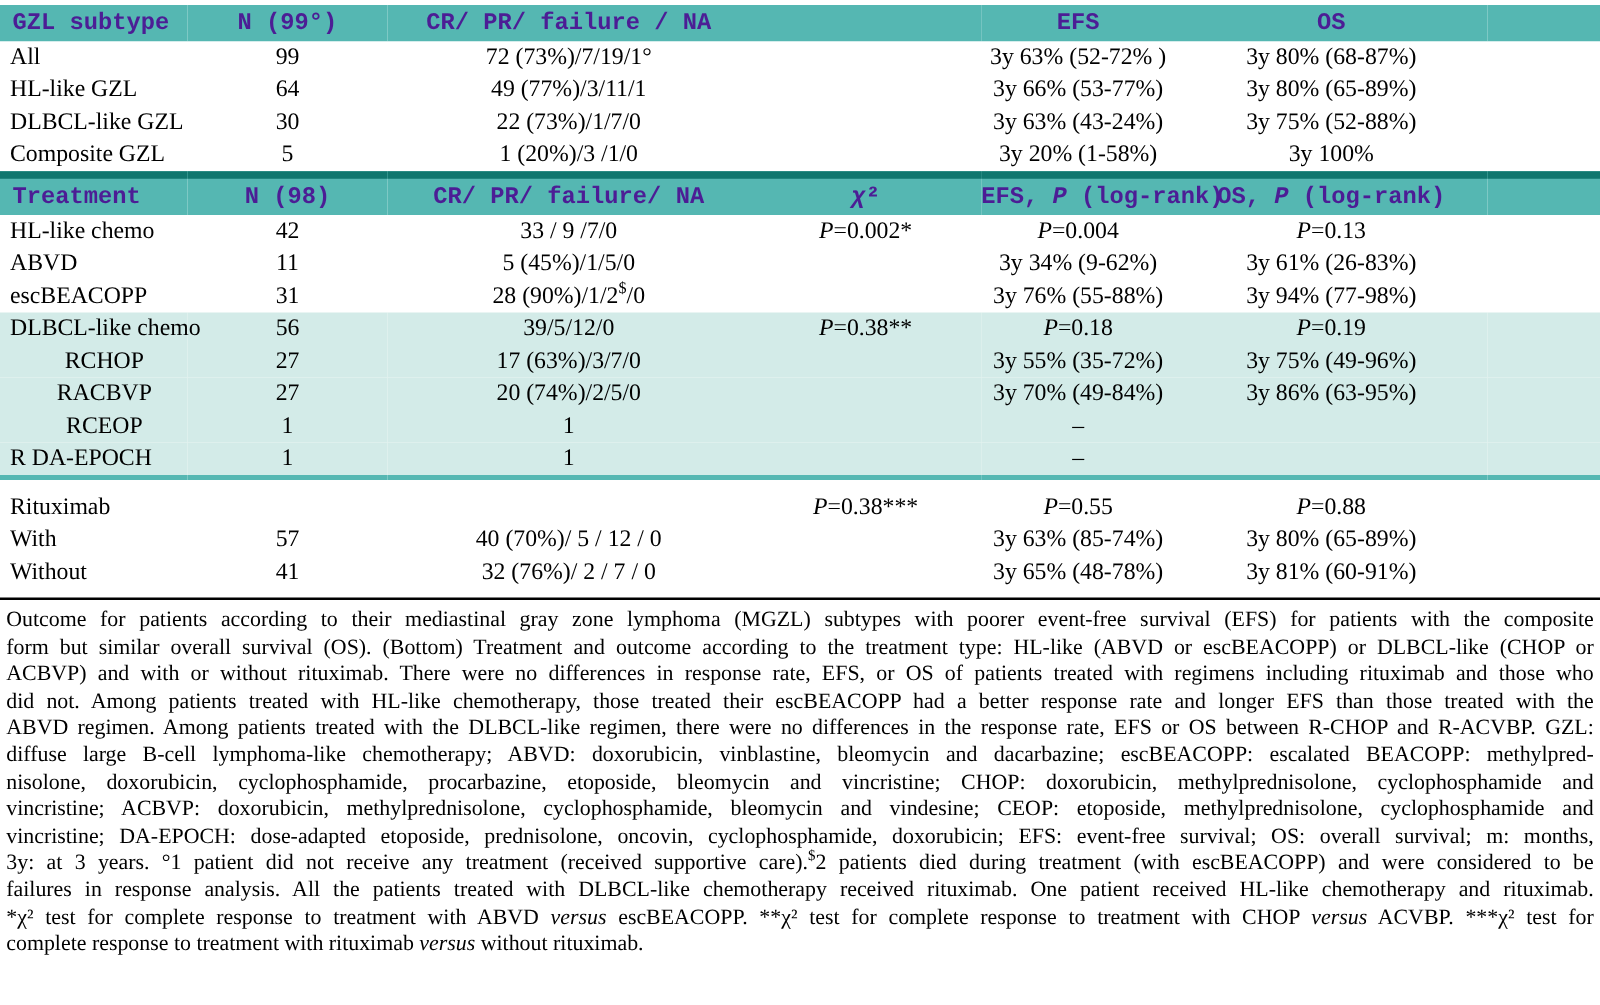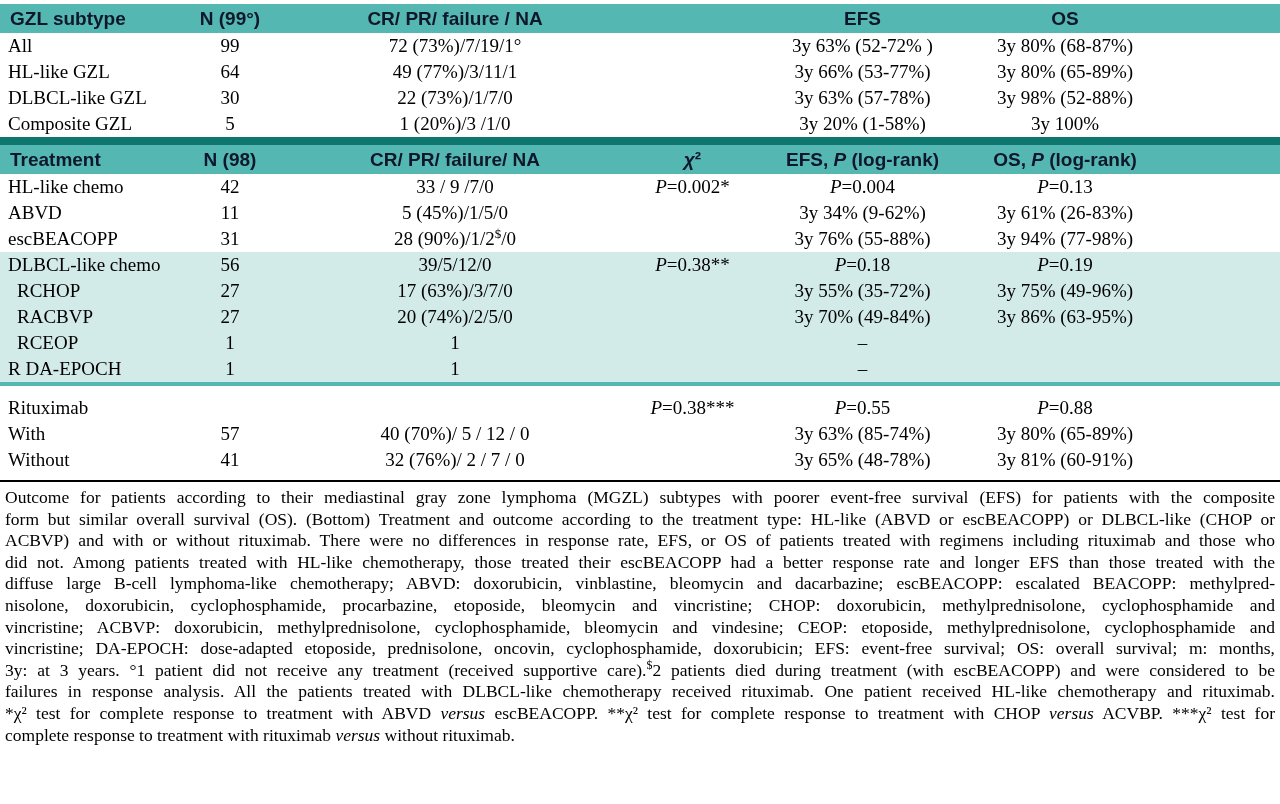--- a/index.html
+++ b/index.html
@@ -12,30 +12,30 @@
     border-collapse:separate;border-spacing:0;table-layout:fixed;
     width:1280px;margin-top:4px;
   }
   td{
     font-size:19px;line-height:26px;padding:0;white-space:nowrap;
     vertical-align:middle;
   }
   .c0{text-align:left;padding-left:8px;}
   .c1,.c2,.c3,.c4,.c5,.c6{text-align:center;}
   tr.band td{
-    background:var(--band);color:#0f172a;
-    font-family:Liberation Sans, sans-serif;font-weight:bold;
+    background:var(--band);color:#4c1d95;
+    font-family:Liberation Mono, monospace;font-weight:bold;
     font-size:19px;height:29px;line-height:29px;letter-spacing:0px;margin-top:36px;
   }
   tr.band td.c0{padding-left:10px;}
-  tr.gap-top td{border-top:8px solid #0f766e;}
+  tr.gap-top td{border-top:6px solid #0f766e;}
   tr.first td{}
   tr.shaded td{background:var(--shade);}
   tr.sep td{border-top:4px solid var(--band);padding-top:9px;}
-  td.ind{padding-left:17px;}
+  td.ind{padding-left:17px;text-align:center;}
   sup{font-size:0.68em;line-height:0;}
   .caption{
     border-top:2px solid #000;margin-top:7px;padding:5px 5px 0 5px;
     font-size:17.5px;
   }
   .cap-line{
     line-height:21.6px;text-align:justify;text-align-last:justify;
     white-space:normal;
   }
   .cap-line.last{text-align-last:left;}
@@ -80,22 +80,22 @@
           <td class="c3"></td>
           <td class="c4">3y 66% (53-77%)</td>
           <td class="c5">3y 80% (65-89%)</td>
           <td class="c6"></td>
         </tr>
         <tr>
           <td class="c0">DLBCL-like GZL</td>
           <td class="c1">30</td>
           <td class="c2">22 (73%)/1/7/0</td>
           <td class="c3"></td>
-          <td class="c4">3y 63% (57-78%)</td>
-          <td class="c5">3y 98% (52-88%)</td>
+          <td class="c4">3y 63% (43-24%)</td>
+          <td class="c5">3y 75% (52-88%)</td>
           <td class="c6"></td>
         </tr>
         <tr>
           <td class="c0">Composite GZL</td>
           <td class="c1">5</td>
           <td class="c2">1 (20%)/3 /1/0</td>
           <td class="c3"></td>
           <td class="c4">3y 20% (1-58%)</td>
           <td class="c5">3y 100%</td>
           <td class="c6"></td>
@@ -208,20 +208,21 @@
           <td class="c5">3y 81% (60-91%)</td>
           <td class="c6"></td>
         </tr>
       </tbody>
   </table>
   <div class="caption">
       <div class="cap-line">Outcome for patients according to their mediastinal gray zone lymphoma (MGZL) subtypes with poorer event-free survival (EFS) for patients with the composite</div>
       <div class="cap-line">form but similar overall survival (OS). (Bottom) Treatment and outcome according to the treatment type: HL-like (ABVD or escBEACOPP) or DLBCL-like (CHOP or</div>
       <div class="cap-line">ACBVP) and with or without rituximab. There were no differences in response rate, EFS, or OS of patients treated with regimens including rituximab and those who</div>
       <div class="cap-line">did not. Among patients treated with HL-like chemotherapy, those treated their escBEACOPP had a better response rate and longer EFS than those treated with the</div>
+      <div class="cap-line">ABVD regimen. Among patients treated with the DLBCL-like regimen, there were no differences in the response rate, EFS or OS between R-CHOP and R-ACVBP. GZL:</div>
       <div class="cap-line">diffuse large B-cell lymphoma-like chemotherapy; ABVD: doxorubicin, vinblastine, bleomycin and dacarbazine; escBEACOPP: escalated BEACOPP: methylpred-</div>
       <div class="cap-line">nisolone, doxorubicin, cyclophosphamide, procarbazine, etoposide, bleomycin and vincristine; CHOP: doxorubicin, methylprednisolone, cyclophosphamide and</div>
       <div class="cap-line">vincristine; ACBVP: doxorubicin, methylprednisolone, cyclophosphamide, bleomycin and vindesine; CEOP: etoposide, methylprednisolone, cyclophosphamide and</div>
       <div class="cap-line">vincristine; DA-EPOCH: dose-adapted etoposide, prednisolone, oncovin, cyclophosphamide, doxorubicin; EFS: event-free survival; OS: overall survival; m: months,</div>
       <div class="cap-line">3y: at 3 years. °1 patient did not receive any treatment (received supportive care).<sup>$</sup>2 patients died during treatment (with escBEACOPP) and were considered to be</div>
       <div class="cap-line">failures in response analysis. All the patients treated with DLBCL-like chemotherapy received rituximab. One patient received HL-like chemotherapy and rituximab.</div>
       <div class="cap-line">*χ² test for complete response to treatment with ABVD <i>versus</i> escBEACOPP. **χ² test for complete response to treatment with CHOP <i>versus</i> ACVBP. ***χ² test for</div>
       <div class="cap-line last">complete response to treatment with rituximab <i>versus</i> without rituximab.</div>
     </div>
 </div>

